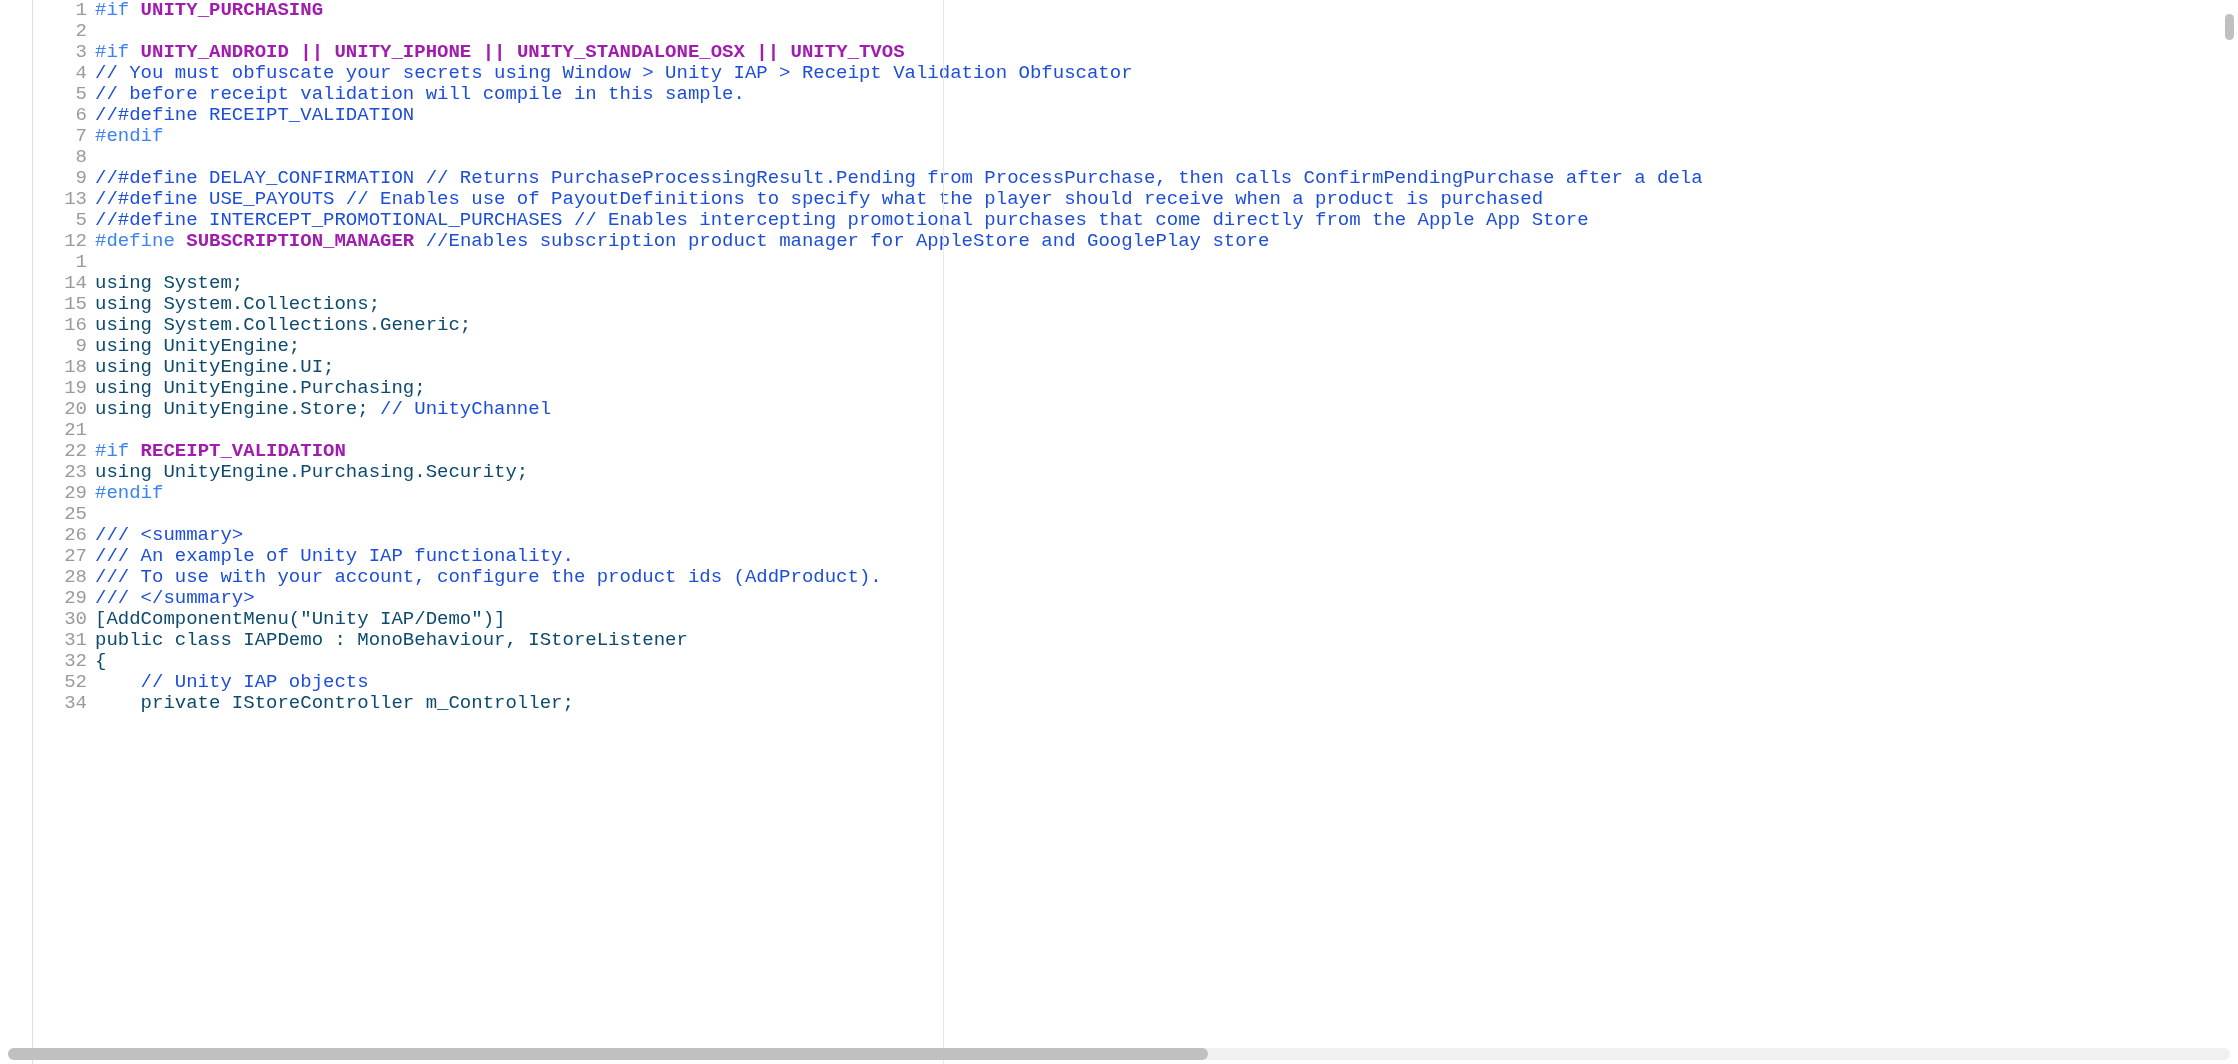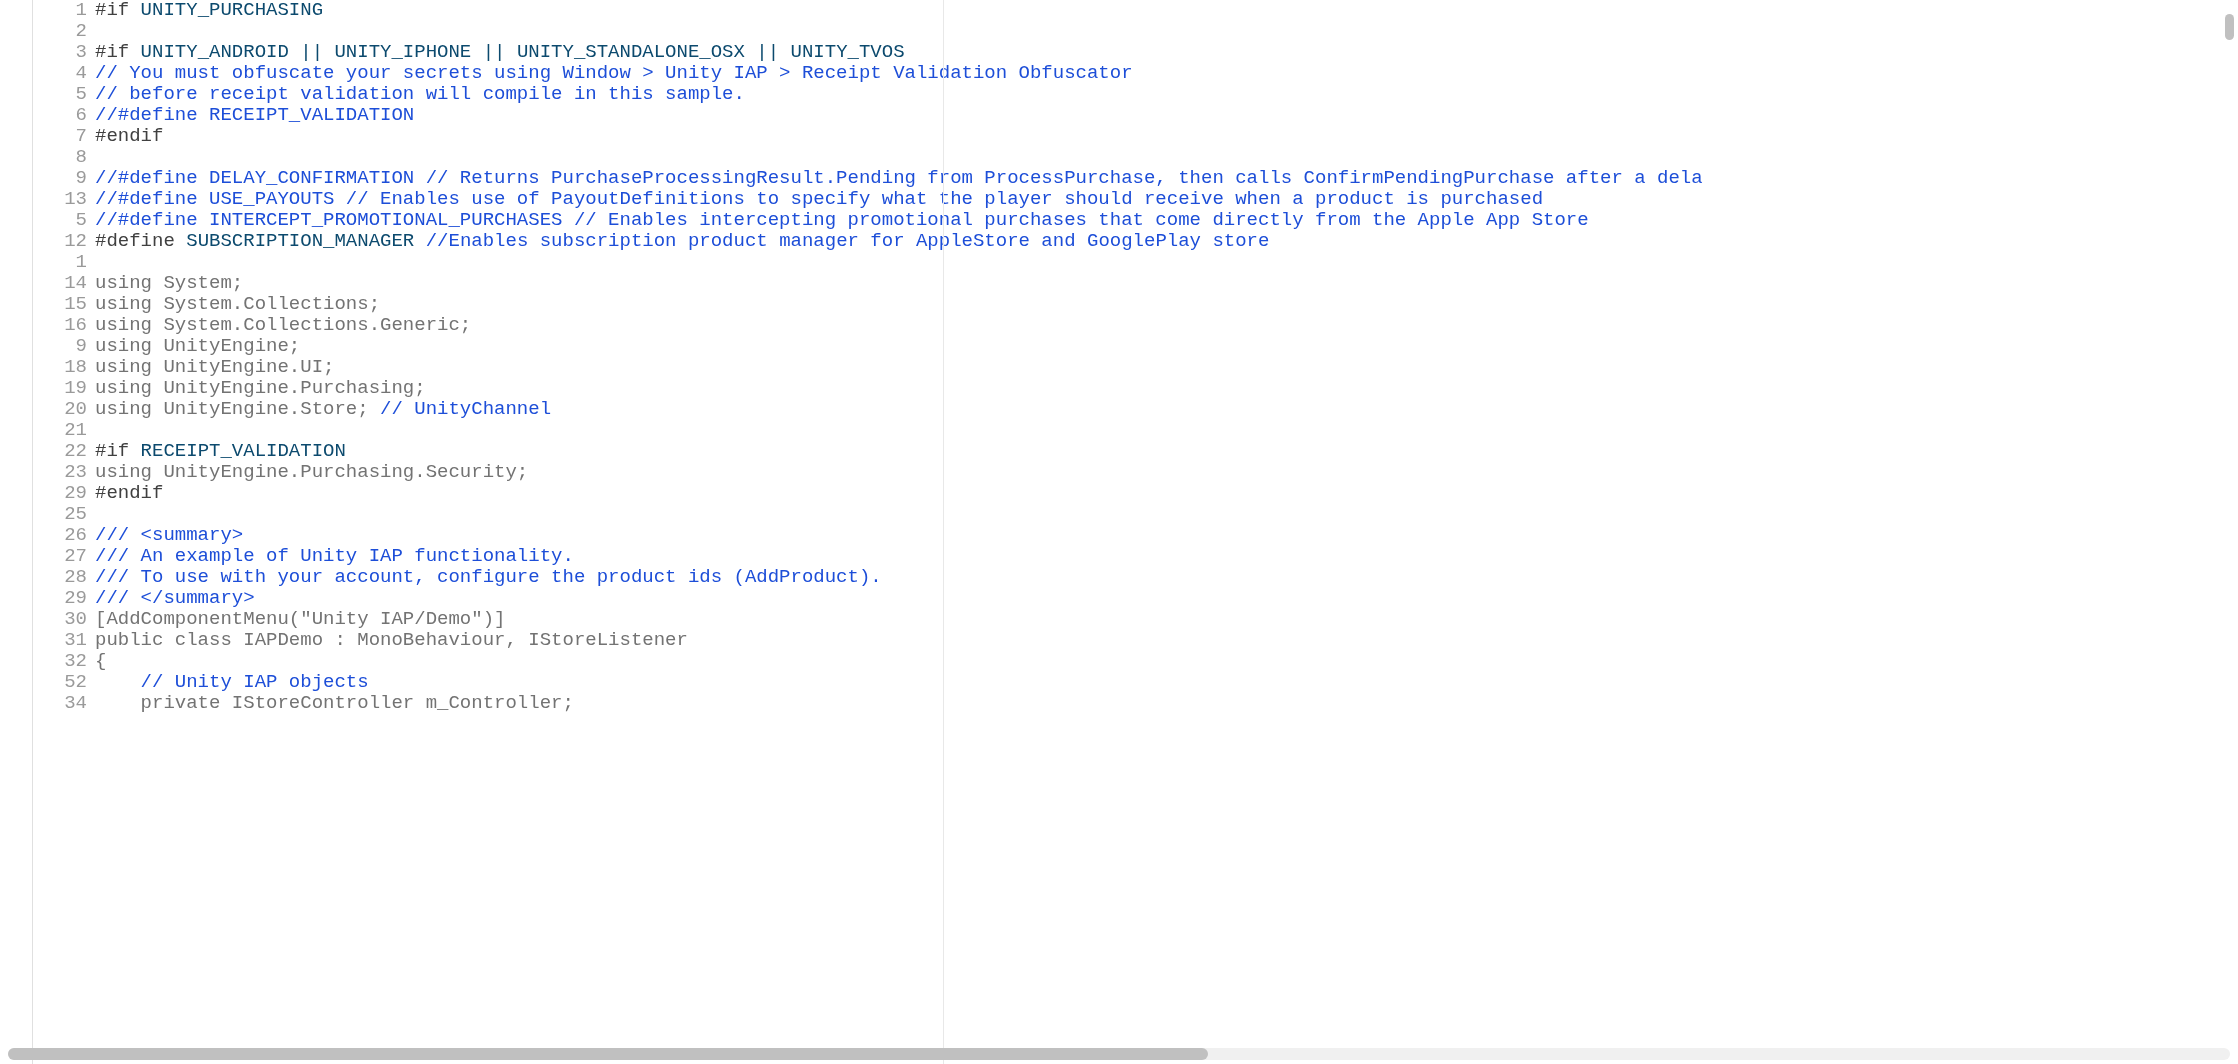--- a/index.html
+++ b/index.html
@@ -39,31 +39,31 @@
       flex: 1;
       white-space: pre;
       overflow: visible;
     }
     .code-line {
       height: 21px;
       line-height: 21px;
       white-space: pre;
     }
     .tok-preproc {
-      color: #404040;
+      color: #3b82f6;
     }
     .tok-bold {
-      font-weight: normal;
-      color: #0c4a6e;
+      font-weight: bold;
+      color: #a21caf;
     }
     .tok-comment {
       color: #1d4ed8;
     }
     .tok-plain {
-      color: #737373;
+      color: #0c4a6e;
     }
     .print-margin {
       position: absolute;
       top: 0;
       bottom: 0;
       left: 910px;
       width: 1px;
       background: #e8e8e8;
       pointer-events: none;
     }

